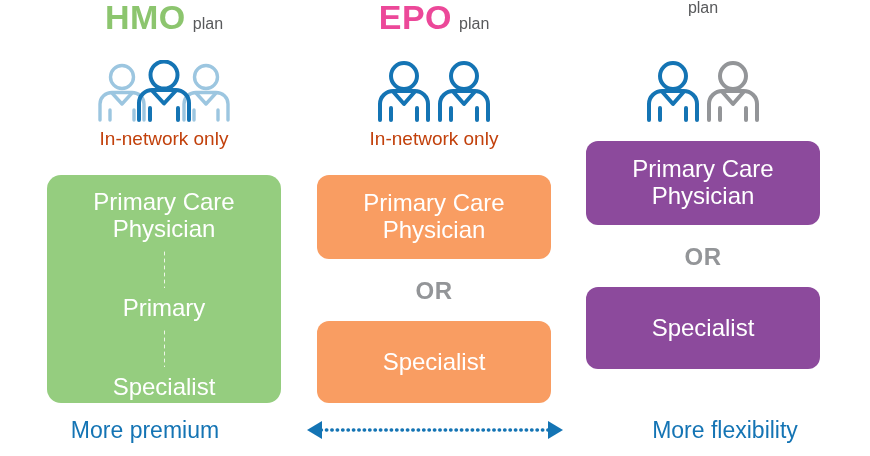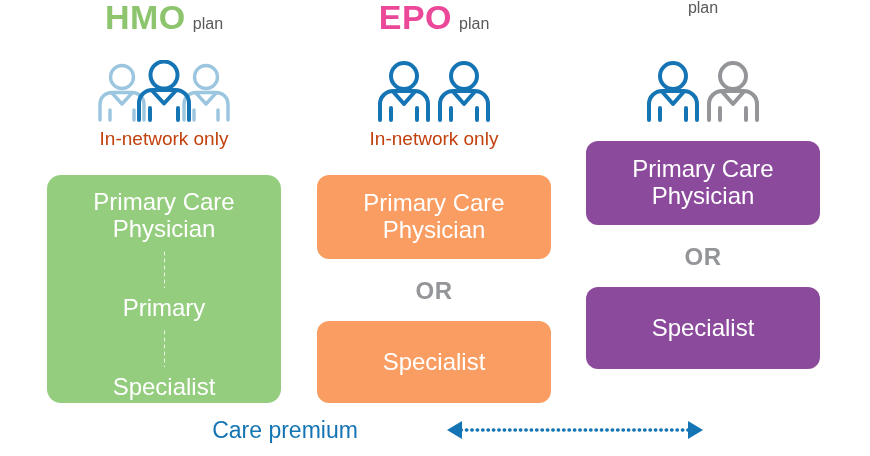--- a/index.html
+++ b/index.html
@@ -290,25 +290,26 @@
 
 
     <div class="stack">
       <div class="card card-top bg-purple">Primary Care Physician</div>
       <div class="or-label">OR</div>
       <div class="card card-bottom bg-purple">Specialist</div>
     </div>
   </div>
 
   <div class="bottom-bar">
-    <div class="bottom-text bottom-left">Care premium</div>
+    <div class="bottom-text bottom-left">More premium</div>
 
     <div class="arrow-wrap">
       <svg width="300" height="26" viewBox="0 0 300 26">
         <path d="M22 13 L37 4 L37 22 Z" fill="#1474b4"></path>
         <path d="M278 13 L263 4 L263 22 Z" fill="#1474b4"></path>
         <line x1="36" y1="13" x2="264" y2="13" stroke="#1474b4" stroke-width="3.5" stroke-linecap="round" stroke-dasharray="0.4 5"></line>
       </svg>
     </div>
 
+    <div class="bottom-text bottom-right">More flexibility</div>
   </div>
 
 </div>
 
 </body></html>

